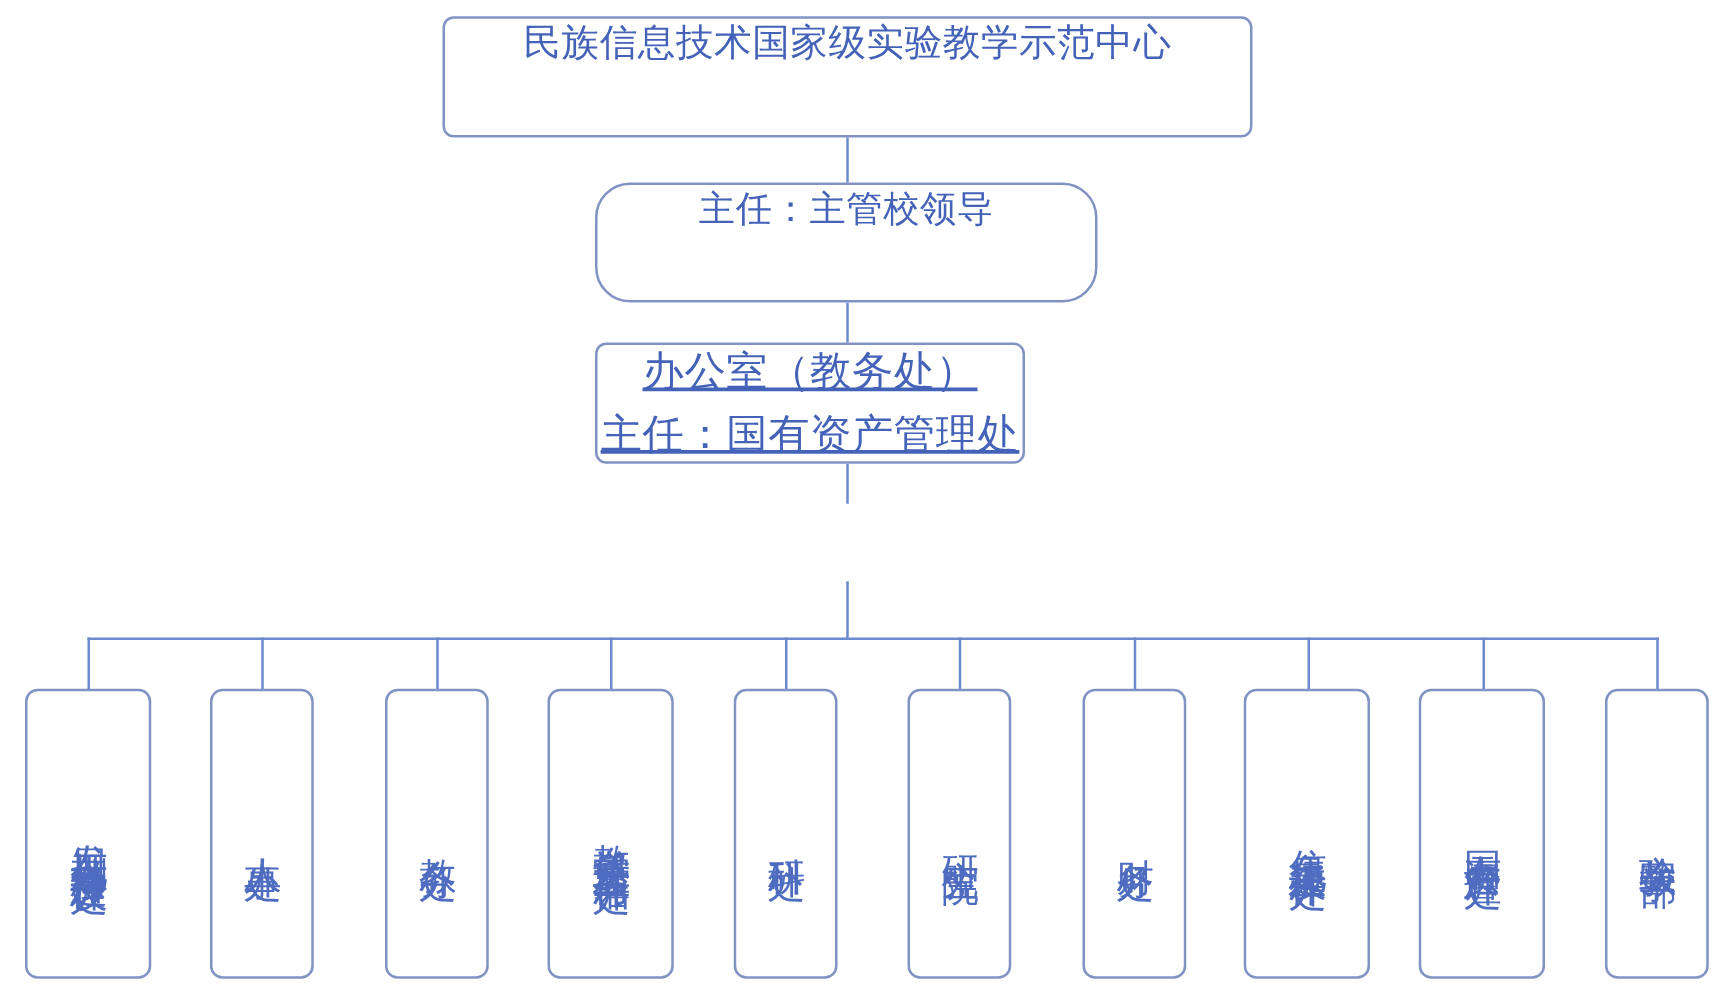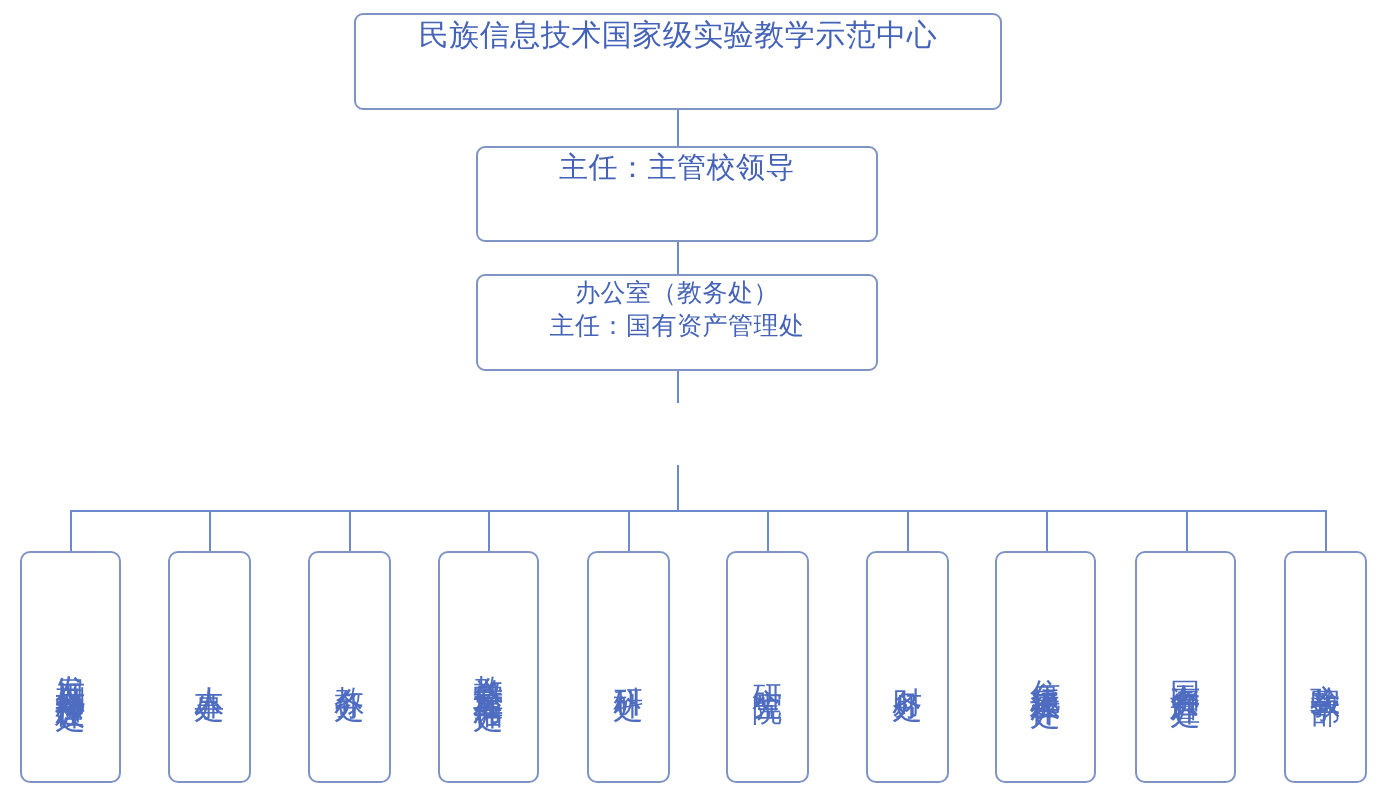--- a/index.html
+++ b/index.html
@@ -22,21 +22,21 @@
   .node {
     position: absolute;
     box-sizing: border-box;
     background: #ffffff;
     border: 2px solid #8094c4;
     border-radius: 9px;
     color: #4463b8;
     display: flex;
     flex-direction: column;
     align-items: center;
-    justify-content: flex-start;
+    justify-content: space-between;
     text-align: center;
     letter-spacing: 0.5px;
   }
   .node .line {
     display: block;
     white-space: nowrap;
   }
   .node .line.bold {
     font-weight: bold;
   }
@@ -49,28 +49,30 @@
     height: 97px;
     font-size: 30px;
     line-height: 1.35;
   }
   #node-director {
     left: 476px;
     top: 146px;
     width: 402px;
     height: 96px;
     font-size: 29px;
+    border-radius: 28px;
   }
   #node-office {
     left: 476px;
     top: 274px;
-    width: 402px;
+    width: 344px;
     height: 97px;
-    font-size: 25px;
+    font-size: 33px;
     line-height: 1.3;
+    text-decoration: underline;
   }
   #node-members {
     left: 476px;
     top: 403px;
     width: 402px;
     height: 62px;
     font-size: 29px;
   }
 
   

